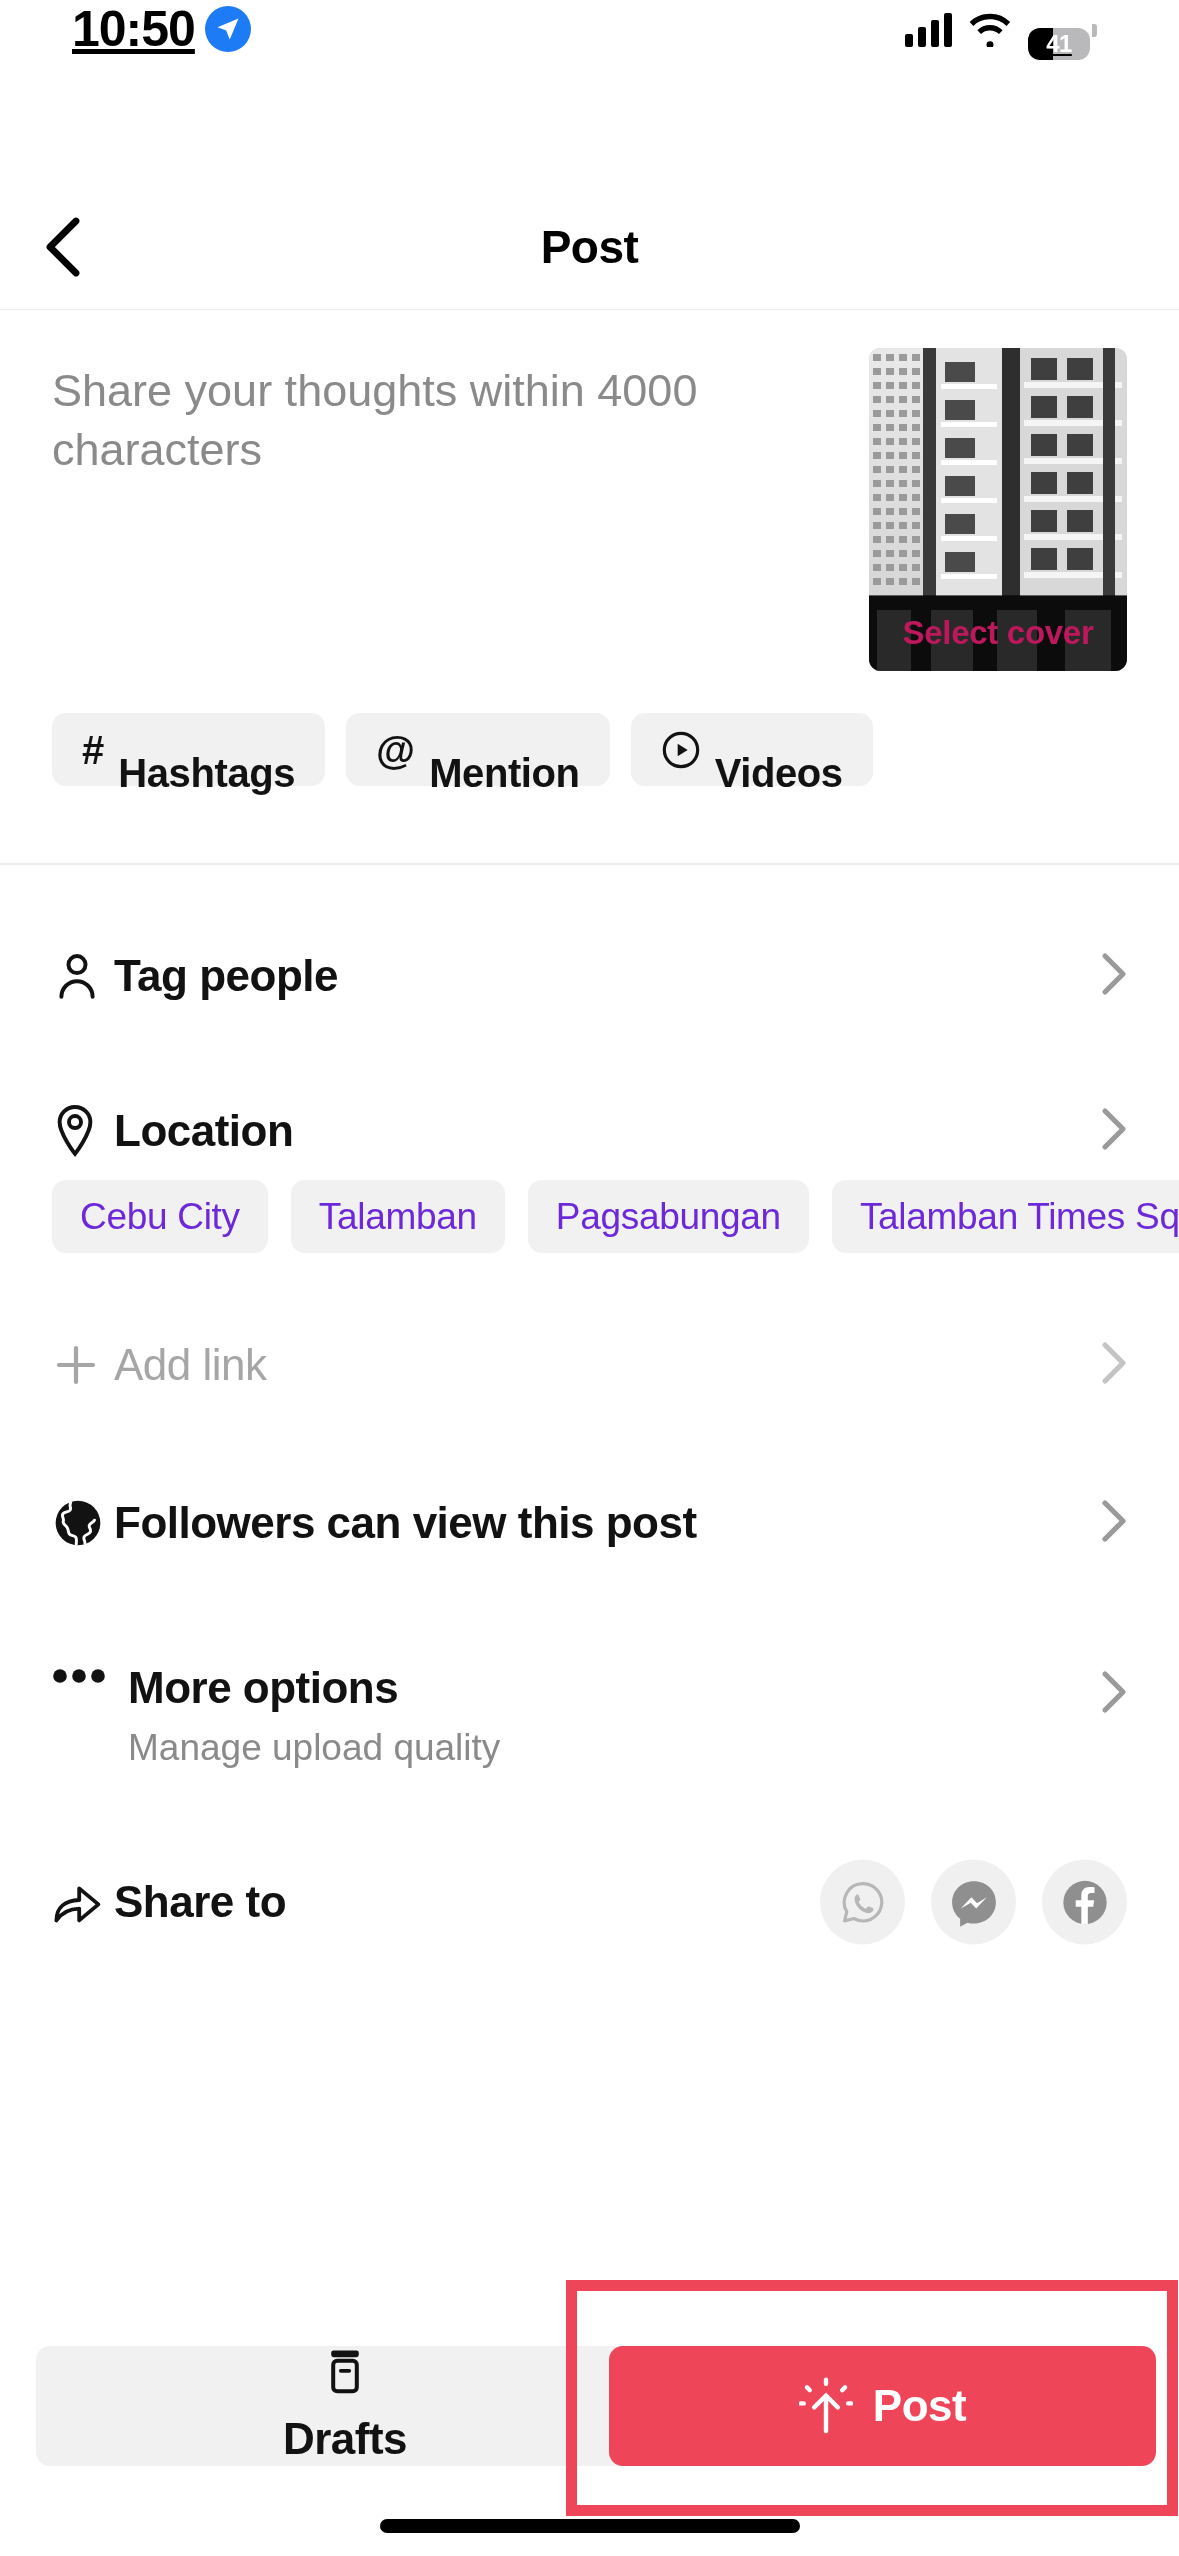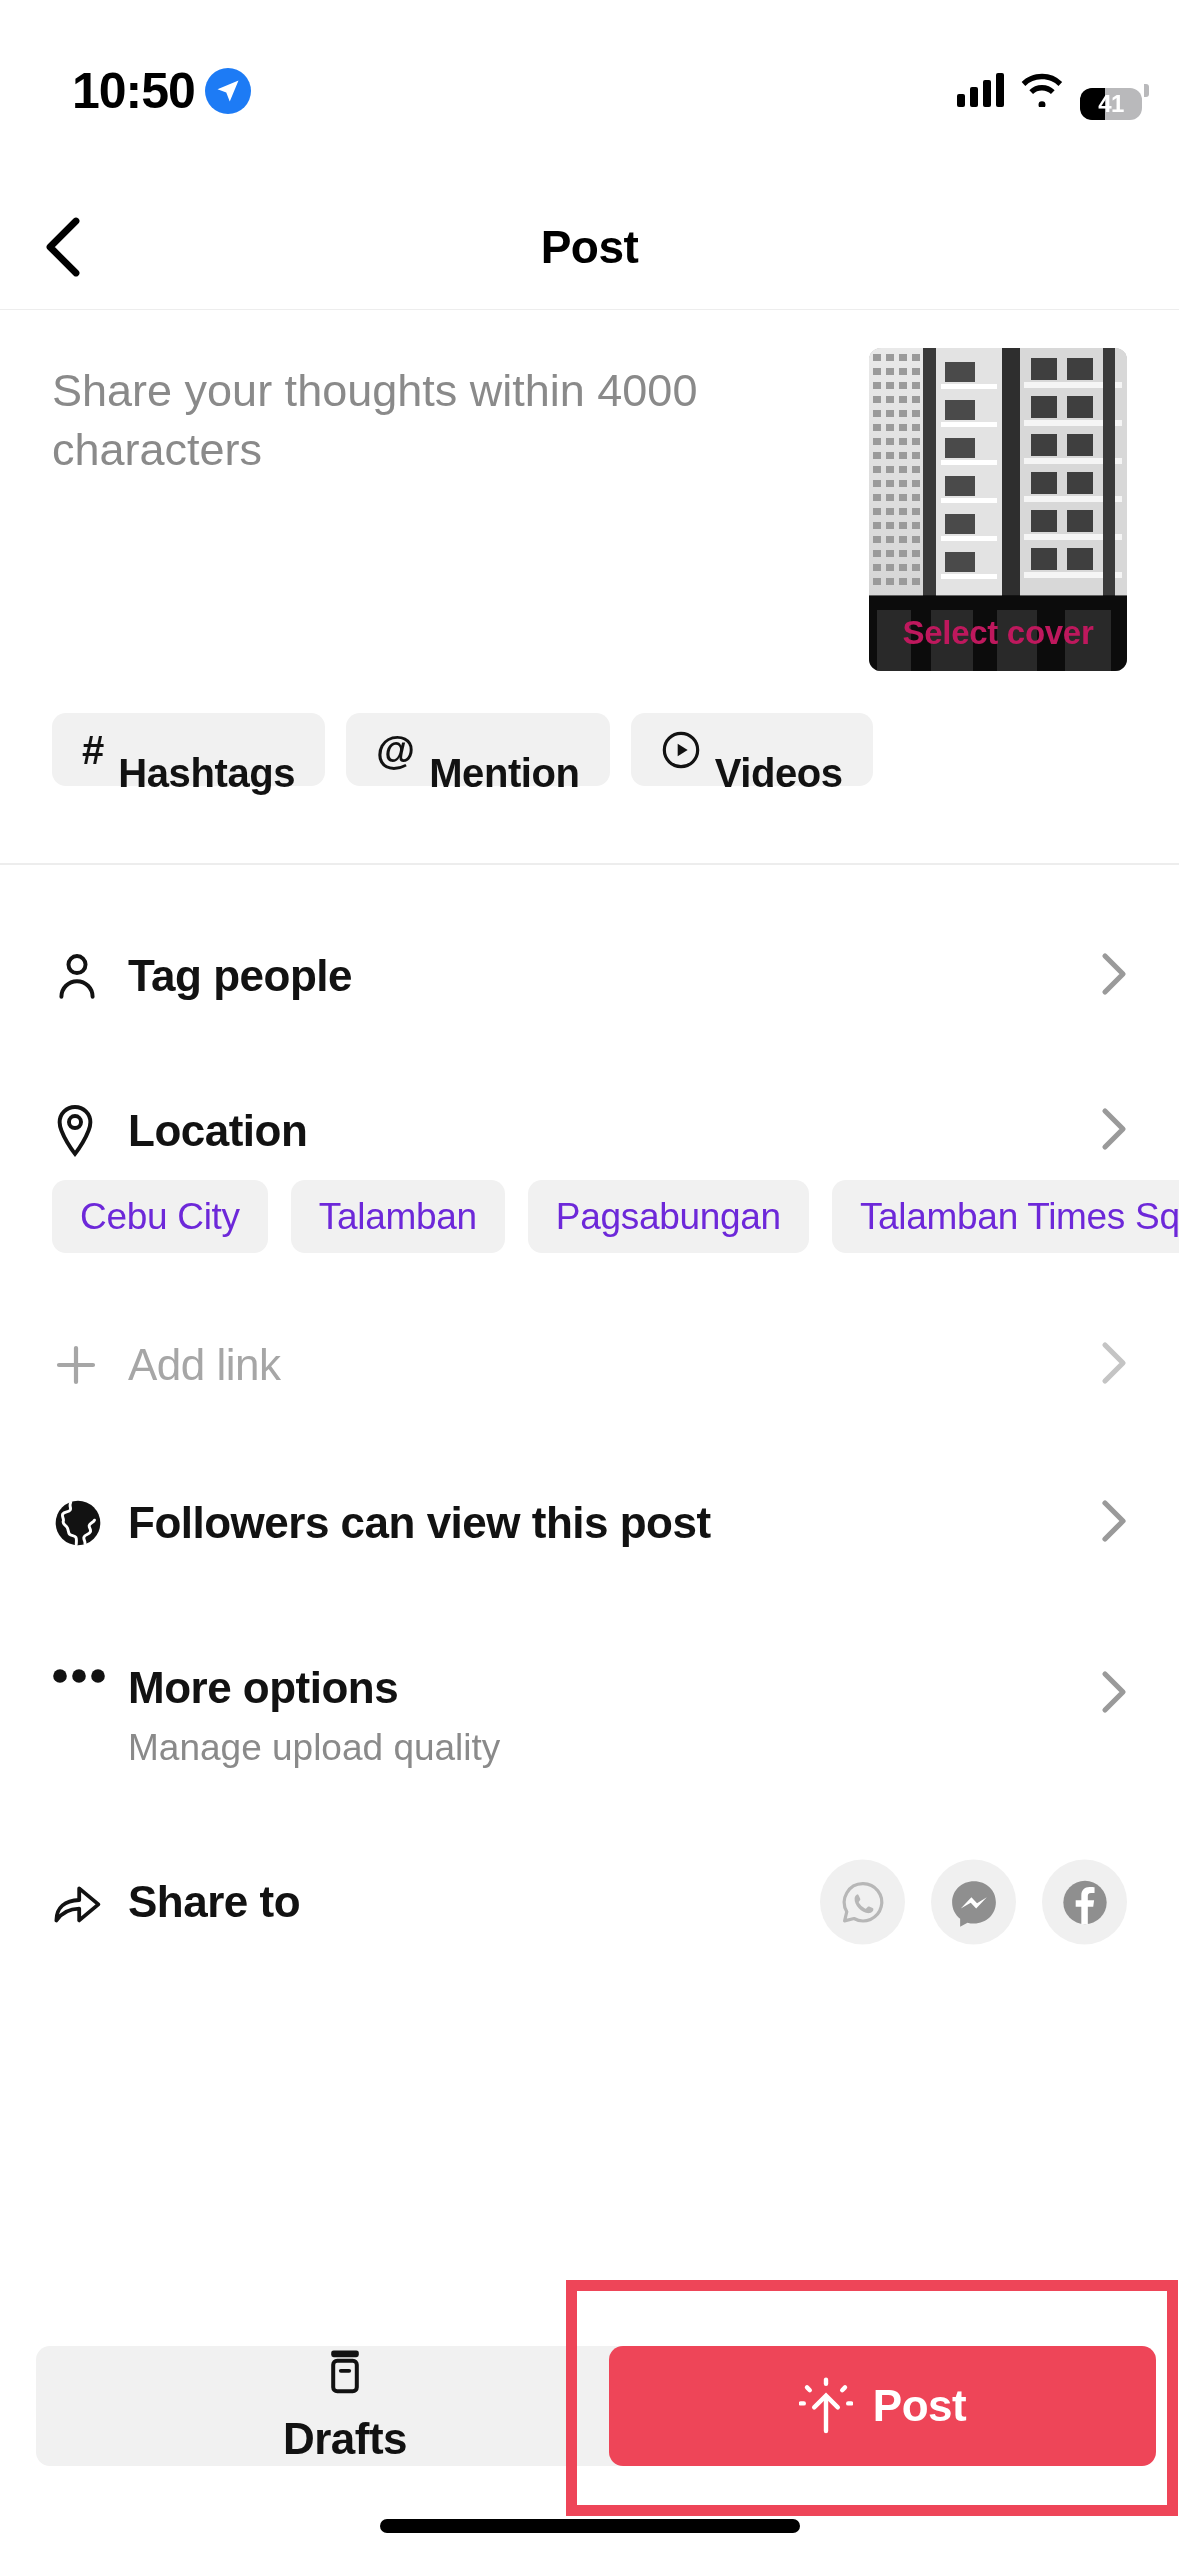--- a/index.html
+++ b/index.html
@@ -8,22 +8,23 @@
     background:#ffffff;
     font-family:"Liberation Sans", sans-serif;
     -webkit-font-smoothing:antialiased;
     overflow:hidden;
   }
   .screen { position:relative; width:1179px; height:2556px; background:#fff; }
 
   
   .statusbar {
     position:absolute; top:0; left:0; width:1179px; height:120px;
-    display:flex; align-items:flex-end; justify-content:space-between;
-    padding:0 30px 0 72px;
+    display:flex; align-items:flex-start; justify-content:space-between;
+    padding:0 82px 0 72px;
+    text-decoration:underline;
   }
   .sb-left { display:flex; align-items:center; gap:10px; }
   .sb-time { font-size:50px; font-weight:700; letter-spacing:-1px; color:#000; }
   .loc-arrow {
     width:46px; height:46px; border-radius:50%;
     background:#1d7bf5; display:flex; align-items:center; justify-content:center;
   }
   .sb-right { display:flex; align-items:center; gap:16px; }
   .bars { display:flex; align-items:flex-end; gap:5px; height:34px; }
   .bars i { display:block; width:8px; background:#000; border-radius:2px; }
@@ -96,21 +97,20 @@
   
   .row {
     position:absolute; left:0; width:1179px;
     display:flex; align-items:center; padding:0 52px;
   }
   .row-icon {
     width:62px; display:flex; align-items:center; justify-content:flex-start; flex:none;
   }
   .row-label {
     font-size:44px; font-weight:700; color:#121212; letter-spacing:-0.5px;
-    margin-left:14px;
   }
   .row-label.muted { color:#a6a6a6; font-weight:400; }
   .chev {
     position:absolute; right:52px; top:50%; transform:translateY(-50%);
   }
 
   
   .loc-chips {
     position:absolute; left:52px; top:1180px; display:flex; gap:23px; align-items:center;
   }

